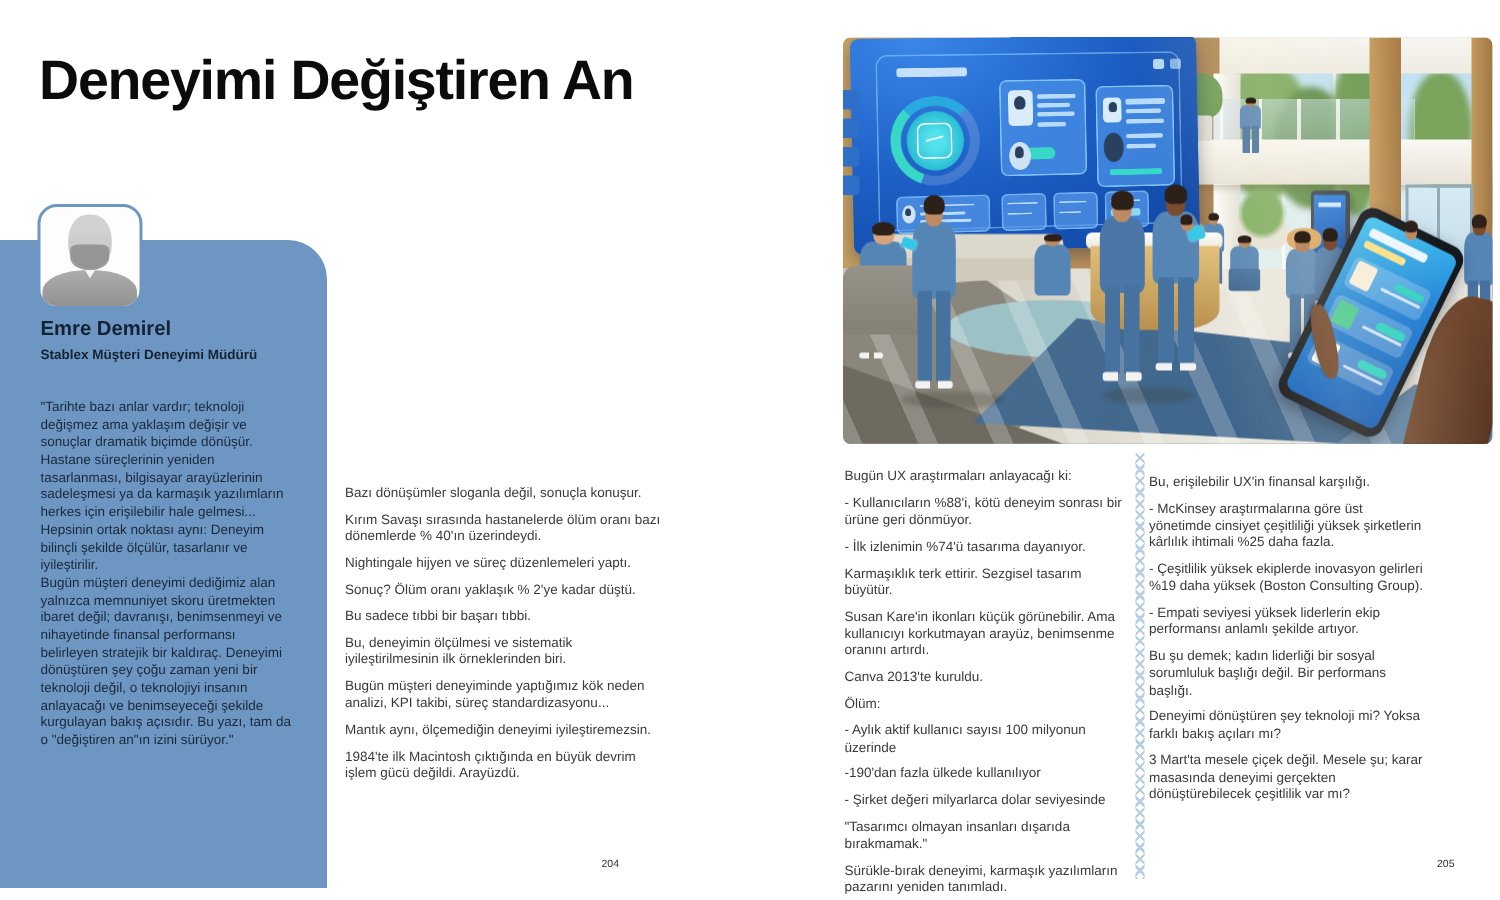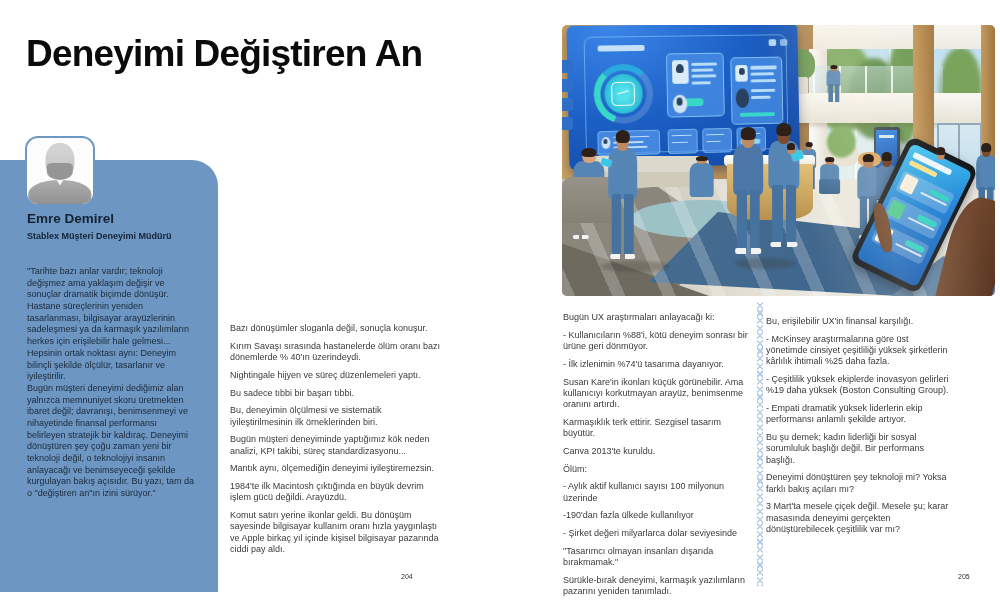--- a/index.html
+++ b/index.html
@@ -209,26 +209,26 @@
     <div class="author-quote">
       <p>"Tarihte bazı anlar vardır; teknoloji değişmez ama yaklaşım değişir ve sonuçlar dramatik biçimde dönüşür. Hastane süreçlerinin yeniden tasarlanması, bilgisayar arayüzlerinin sadeleşmesi ya da karmaşık yazılımların herkes için erişilebilir hale gelmesi... Hepsinin ortak noktası aynı: Deneyim bilinçli şekilde ölçülür, tasarlanır ve iyileştirilir.</p>
       <p>Bugün müşteri deneyimi dediğimiz alan yalnızca memnuniyet skoru üretmekten ibaret değil; davranışı, benimsenmeyi ve nihayetinde finansal performansı belirleyen stratejik bir kaldıraç. Deneyimi dönüştüren şey çoğu zaman yeni bir teknoloji değil, o teknolojiyi insanın anlayacağı ve benimseyeceği şekilde kurgulayan bakış açısıdır. Bu yazı, tam da o "değiştiren an"ın izini sürüyor."</p>
     </div>
   </div>
 
   <div class="textcol col-page1">
       <p class="para">Bazı dönüşümler sloganla değil, sonuçla konuşur.</p>
       <p class="para">Kırım Savaşı sırasında hastanelerde ölüm oranı bazı dönemlerde % 40'ın üzerindeydi.</p>
       <p class="para">Nightingale hijyen ve süreç düzenlemeleri yaptı.</p>
+      <p class="para">Sonuç? Ölüm oranı yaklaşık % 2'ye kadar düştü.</p>
       <p class="para">Bu sadece tıbbi bir başarı tıbbi.</p>
       <p class="para">Bu, deneyimin ölçülmesi ve sistematik iyileştirilmesinin ilk örneklerinden biri.</p>
       <p class="para">Bugün müşteri deneyiminde yaptığımız kök neden analizi, KPI takibi, süreç standardizasyonu...</p>
       <p class="para">Mantık aynı, ölçemediğin deneyimi iyileştiremezsin.</p>
       <p class="para">1984'te ilk Macintosh çıktığında en büyük devrim işlem gücü değildi. Arayüzdü.</p>
-      <p class="para">Komut satırı yerine ikonlar geldi. Bu dönüşüm sayesinde bilgisayar kullanım oranı hızla yaygınlaştı ve Apple birkaç yıl içinde kişisel bilgisayar pazarında ciddi pay aldı.</p>
     </div>
   <div class="pagenum pagenum-left">204</div>
 
   <div class="photo">
     <div class="ph-win"></div>
     <div class="tree" style="left:58%;top:6%;width:14%;height:34%;background:#79a75e;"></div>
     <div class="tree" style="left:66%;top:12%;width:12%;height:30%;background:#5e8c48;"></div>
     <div class="tree" style="left:75%;top:4%;width:8%;height:40%;background:#6f9c55;"></div>
     <div class="tree" style="left:87%;top:8%;width:10%;height:30%;background:#7aa35c;"></div>
     <div class="tree" style="left:93%;top:30%;width:9%;height:18%;background:#86b268;"></div>
@@ -447,35 +447,35 @@
         <div class="thumbfinger"></div>
       </div>
     </div>
     <div class="ph-sunlight"></div>
   </div>
 
   <div class="textcol col-page2a">
       <p class="para">Bugün UX araştırmaları anlayacağı ki:</p>
       <p class="para">- Kullanıcıların %88'i, kötü deneyim sonrası bir ürüne geri dönmüyor.</p>
       <p class="para">- İlk izlenimin %74'ü tasarıma dayanıyor.</p>
+      <p class="para">Karmaşıklık terk ettirir. Sezgisel tasarım büyütür.</p>
       <p class="para">Susan Kare'in ikonları küçük görünebilir. Ama kullanıcıyı korkutmayan arayüz, benimsenme oranını artırdı.</p>
-      <p class="para">Karmaşıklık terk ettirir. Sezgisel tasarım büyütür.</p>
       <p class="para">Canva 2013'te kuruldu.</p>
       <p class="para">Ölüm:</p>
       <p class="para">- Aylık aktif kullanıcı sayısı 100 milyonun üzerinde</p>
       <p class="para">-190'dan fazla ülkede kullanılıyor</p>
       <p class="para">- Şirket değeri milyarlarca dolar seviyesinde</p>
       <p class="para">"Tasarımcı olmayan insanları dışarıda bırakmamak."</p>
       <p class="para">Sürükle-bırak deneyimi, karmaşık yazılımların pazarını yeniden tanımladı.</p>
     </div>
   <div class="col-divider"></div>
   <div class="textcol col-page2b">
       <p class="para">Bu, erişilebilir UX'in finansal karşılığı.</p>
       <p class="para">- McKinsey araştırmalarına göre üst yönetimde cinsiyet çeşitliliği yüksek şirketlerin kârlılık ihtimali %25 daha fazla.</p>
       <p class="para para-gap">- Çeşitlilik yüksek ekiplerde inovasyon gelirleri %19 daha yüksek (Boston Consulting Group).</p>
-      <p class="para">- Empati dramatik yüksek liderlerin ekip performansı anlamlı şekilde artıyor.</p>
+      <p class="para">- Empati seviyesi yüksek liderlerin ekip performansı anlamlı şekilde artıyor.</p>
       <p class="para">Bu şu demek; kadın liderliği bir sosyal sorumluluk başlığı değil. Bir performans başlığı.</p>
       <p class="para">Deneyimi dönüştüren şey teknoloji mi? Yoksa farklı bakış açıları mı?</p>
       <p class="para">3 Mart'ta mesele çiçek değil. Mesele şu; karar masasında deneyimi gerçekten dönüştürebilecek çeşitlilik var mı?</p>
     </div>
   <div class="pagenum pagenum-right">205</div>
 
 </div>
 
 </body></html>

